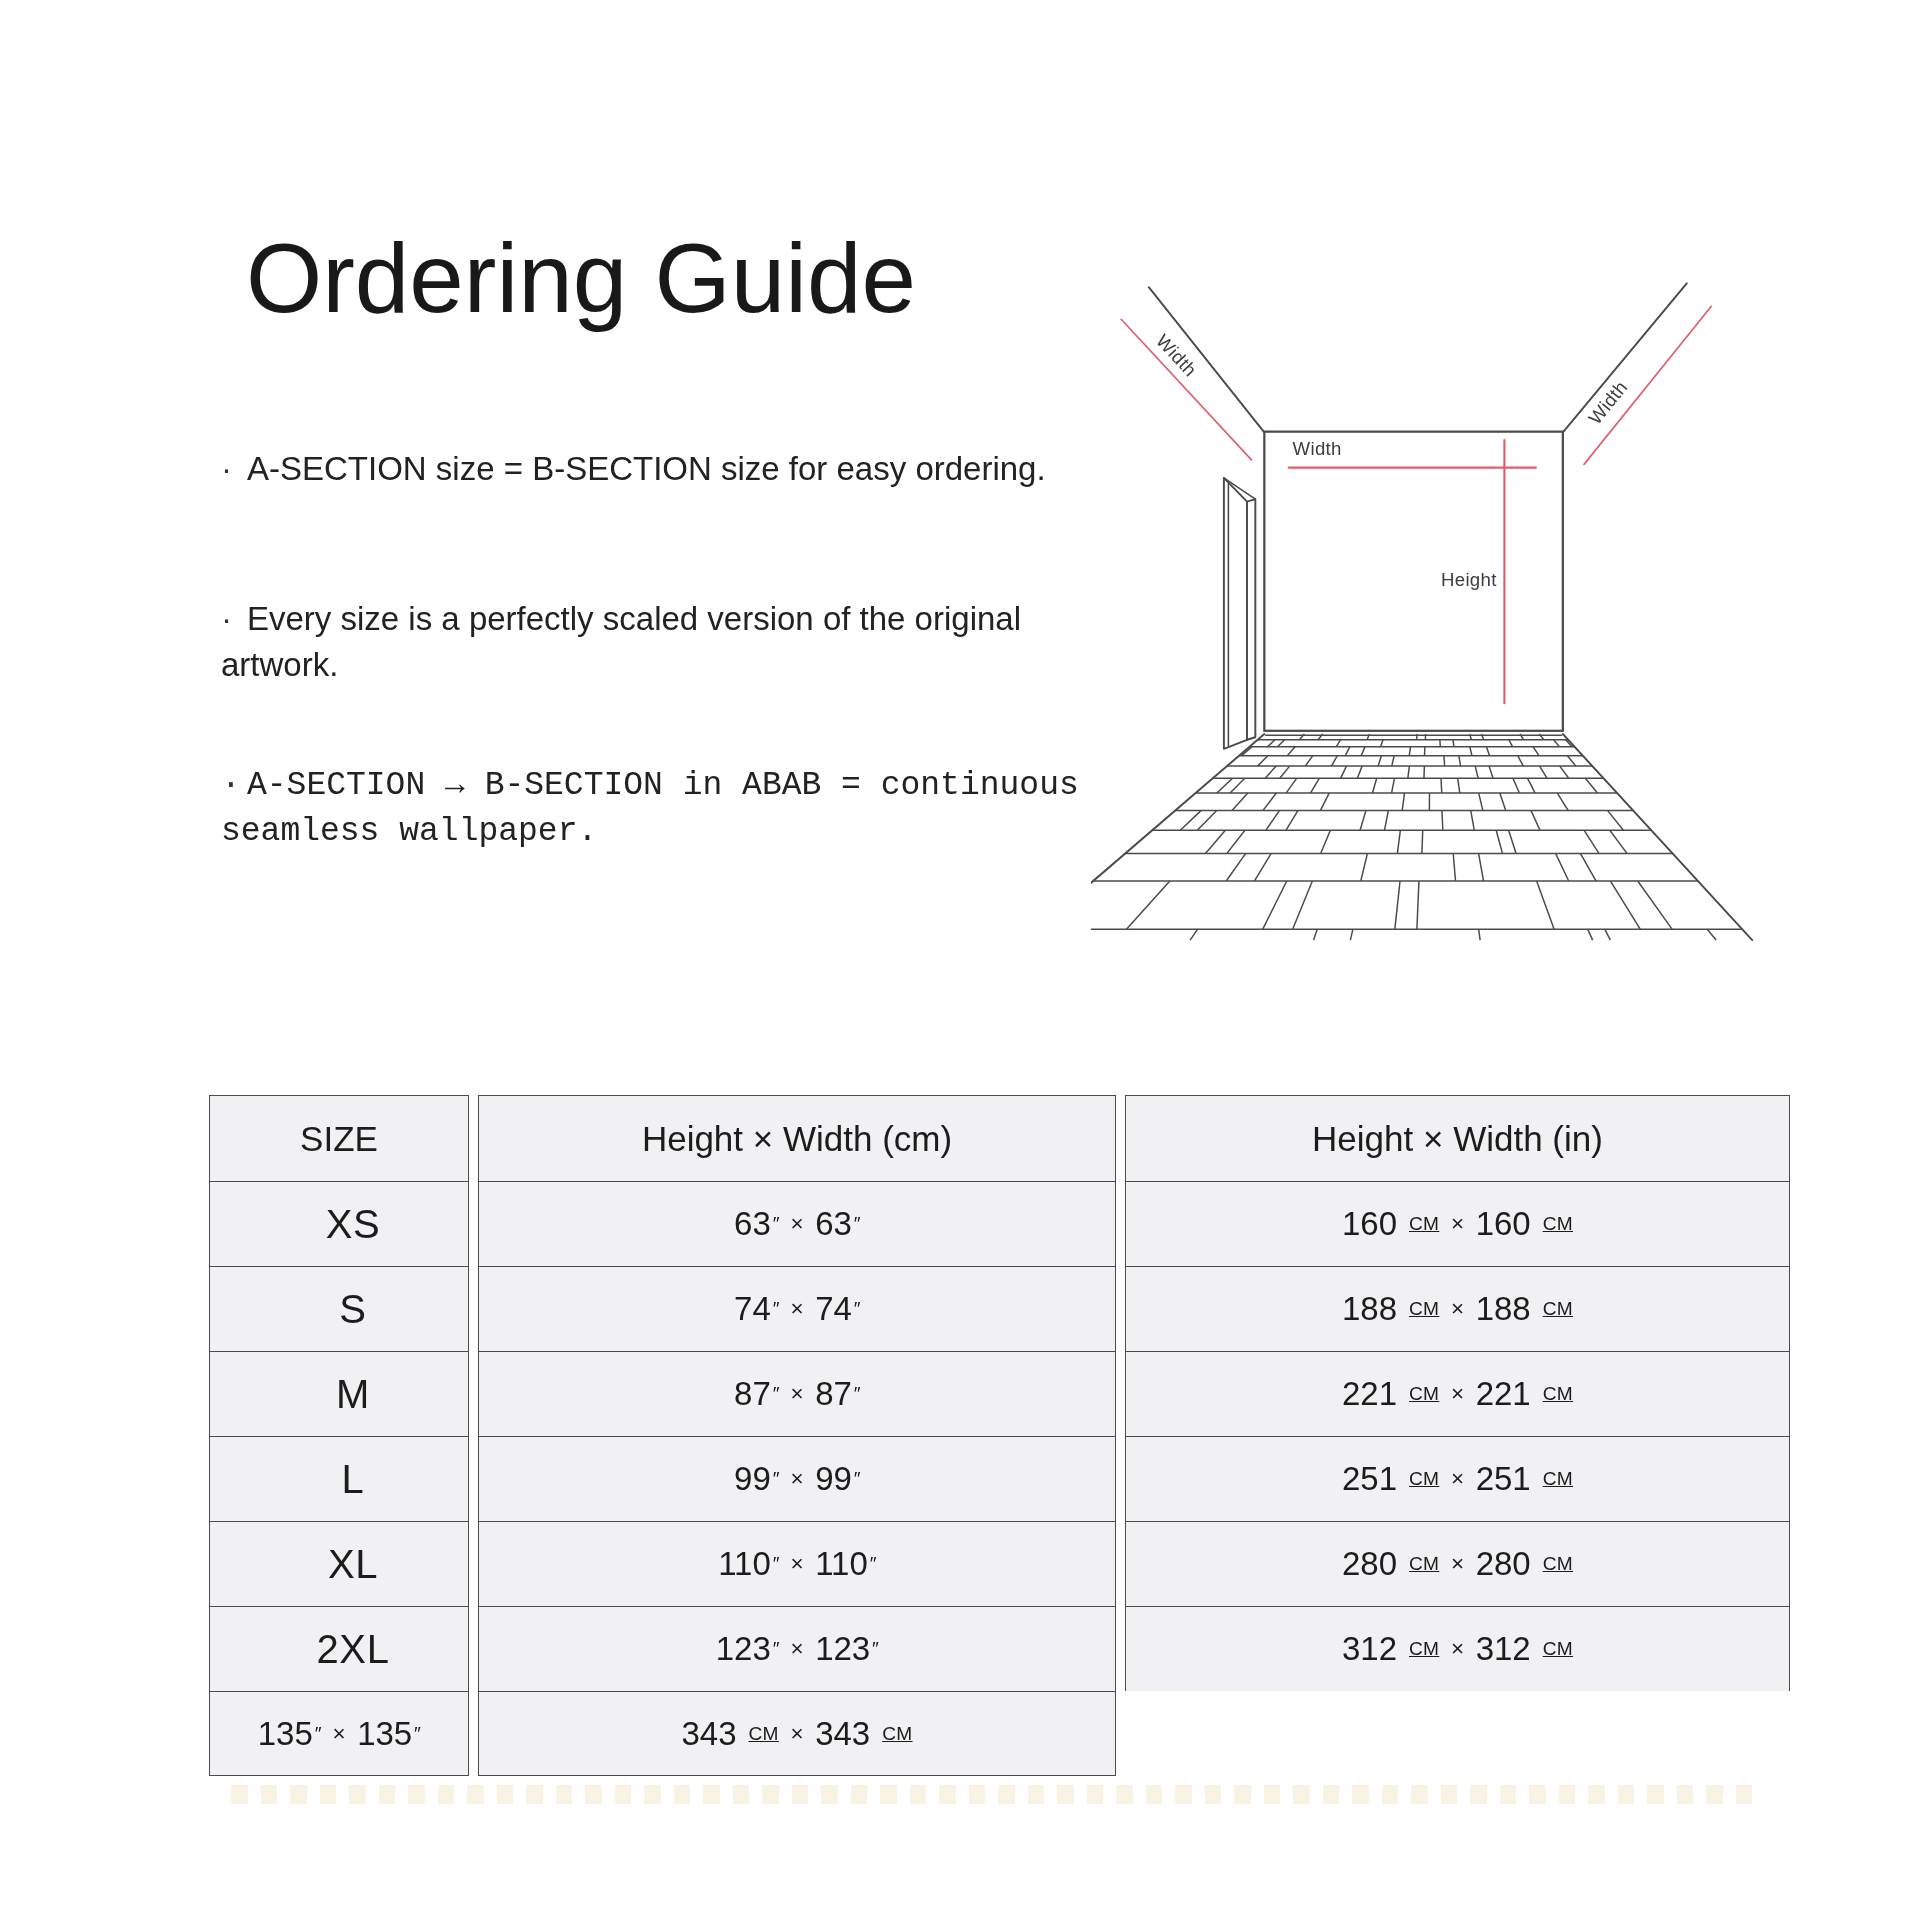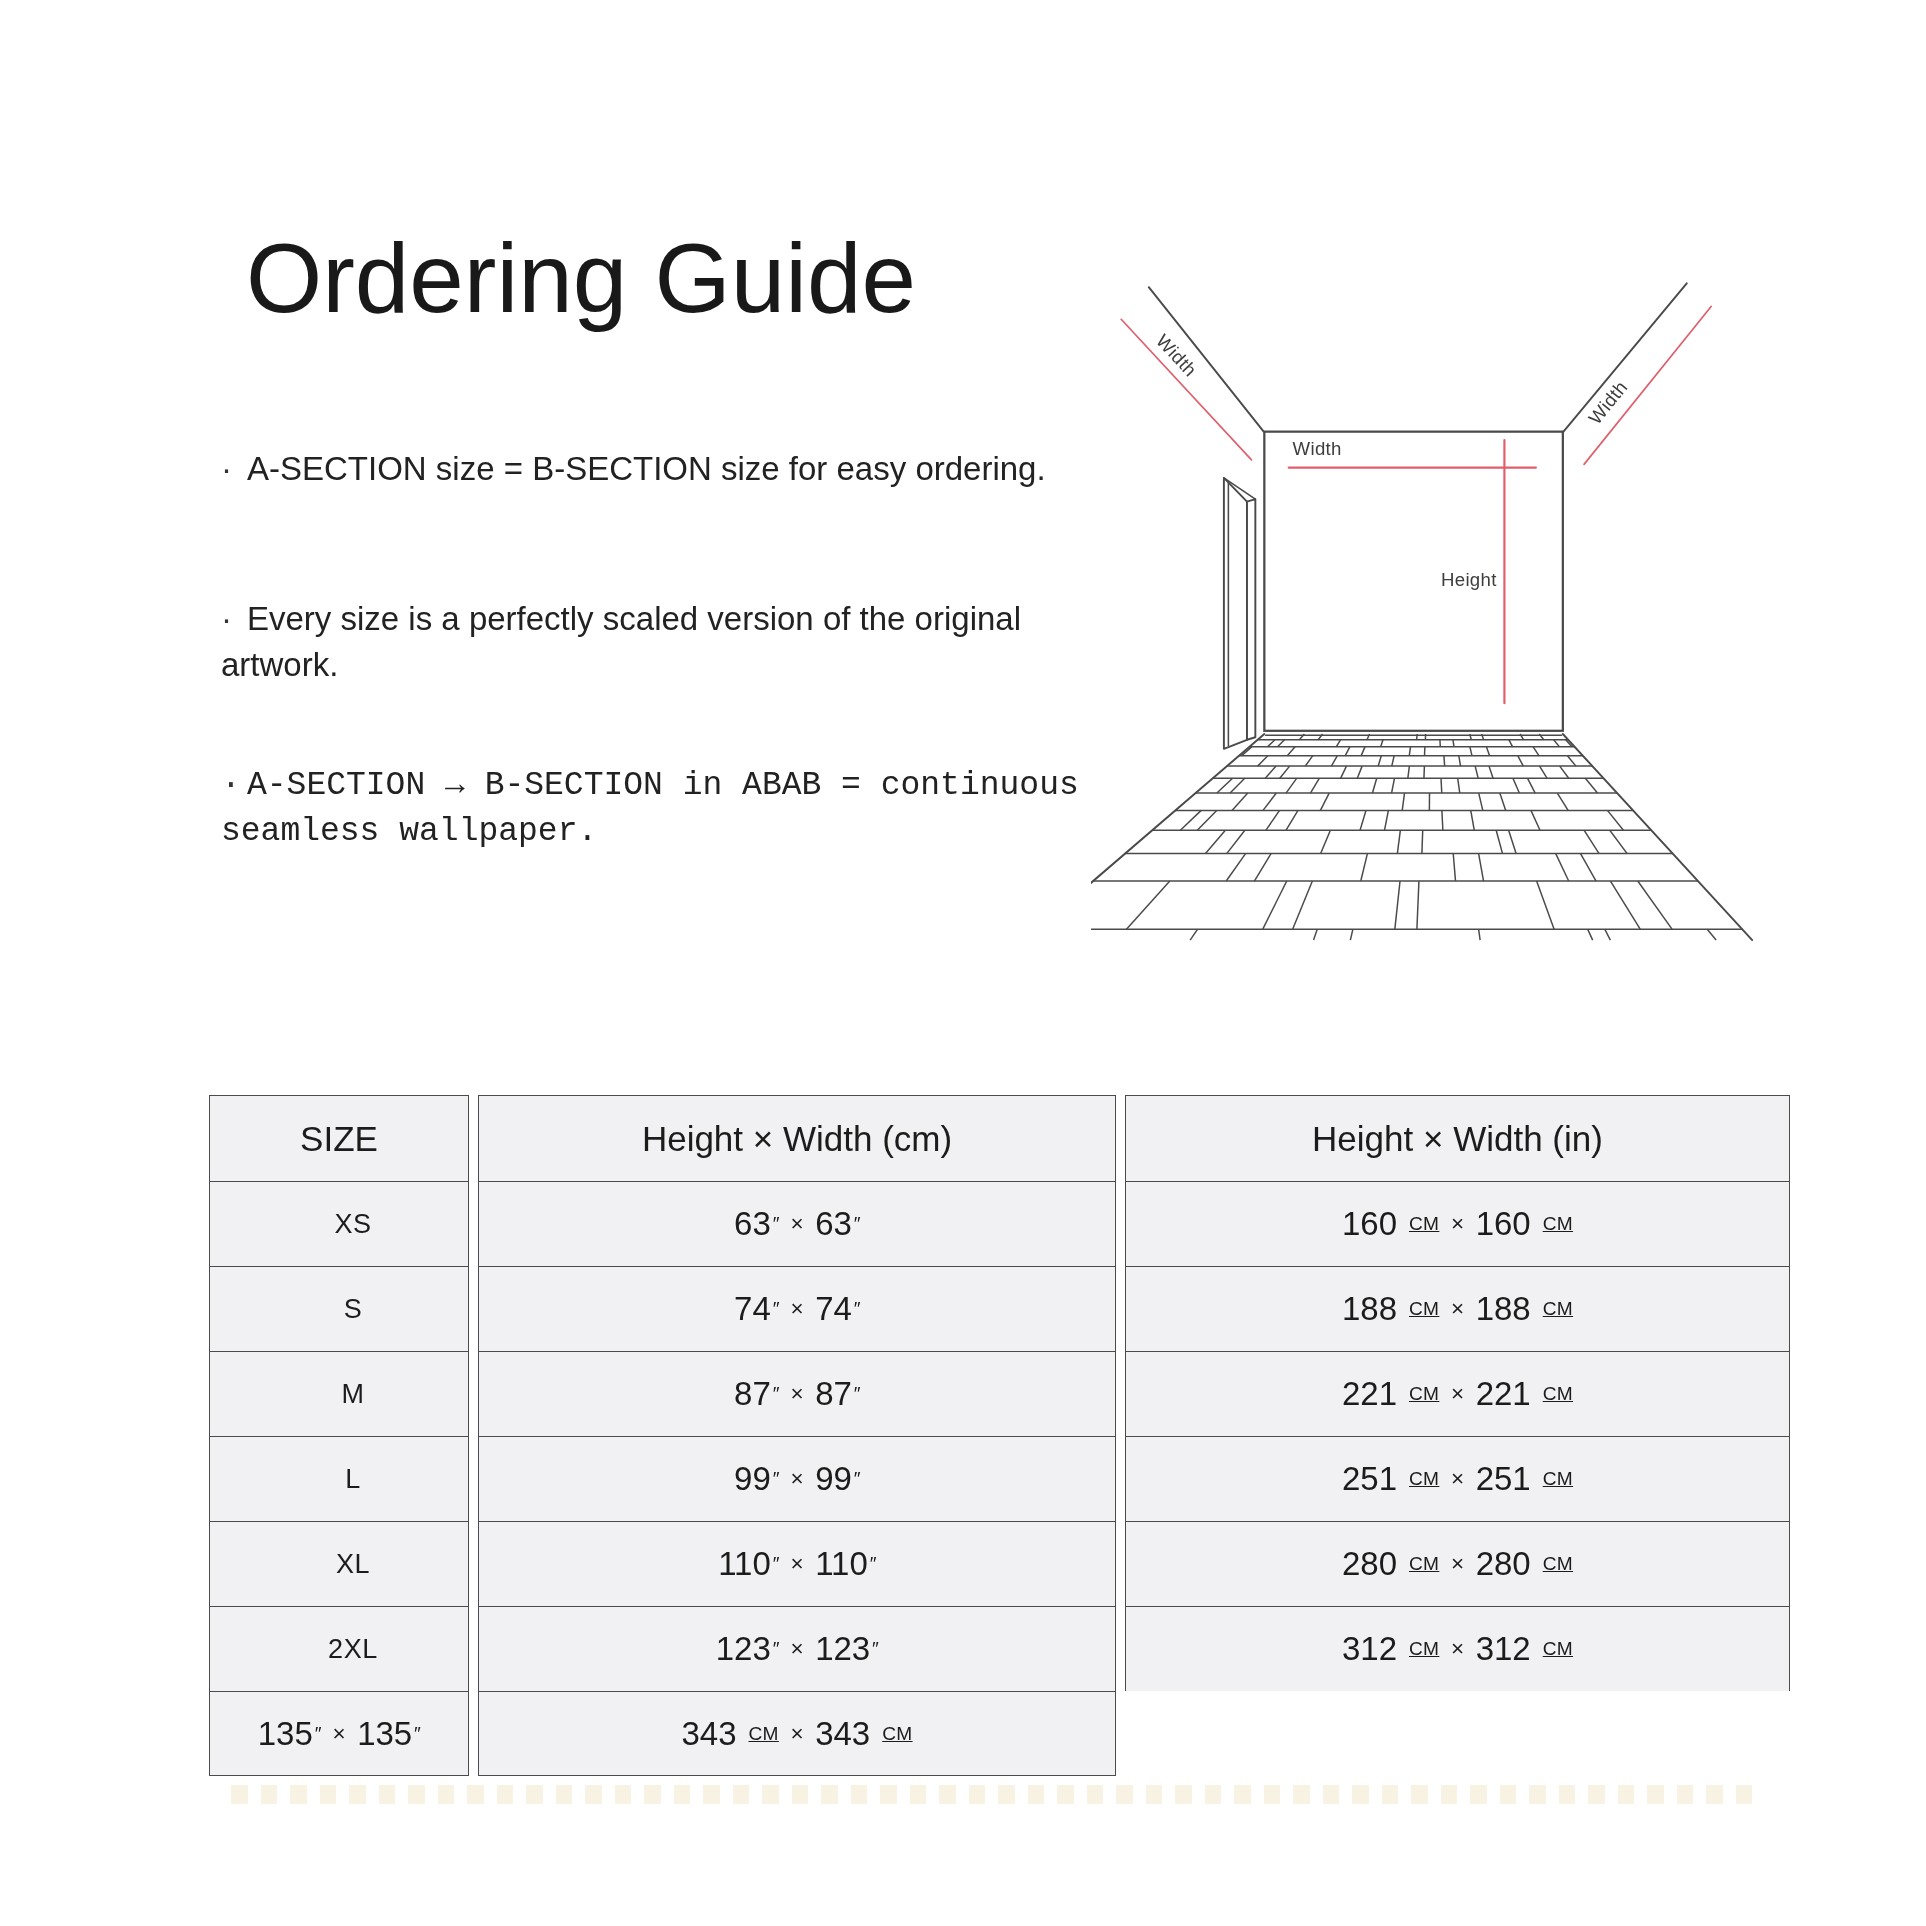--- a/index.html
+++ b/index.html
@@ -40,21 +40,21 @@
     column-gap:9px;row-gap:0;border-radius:17px;
   }
   .cell{
     display:flex;align-items:center;justify-content:center;
     background:#f1f1f3;border-top:1.9px solid #4b4b4b;
     font-size:33px;color:#1c1c1c;white-space:nowrap;
   }
   .cell.cL{border-left:1.9px solid #4b4b4b;border-right:1.9px solid #4b4b4b;}
   .cell.bottom{border-bottom:1.9px solid #4b4b4b;}
   .cell.head{font-size:35px;}
-  .cell.sizecol{font-size:27px;letter-spacing:0.6px;padding-left:28px;}
+  .cell.sizecol{font-size:40px;letter-spacing:0.6px;padding-left:28px;}
   .pr{font-size:0.58em;vertical-align:0.52em;margin-left:1.9px;letter-spacing:-0.6px;}
   .xx{font-size:0.68em;margin:0 11.6px;}
   .uu{font-size:0.58em;text-transform:uppercase;letter-spacing:0.3px;margin-left:12px;text-decoration:underline;}
   
   .watermark-strip{
     position:absolute;left:231px;top:1785px;width:1528px;height:19px;
     background:repeating-linear-gradient(90deg,
       rgba(243,231,203,0.65) 0 16.7px, rgba(255,255,255,0) 16.7px 29.5px);
     opacity:0.8;
   }

